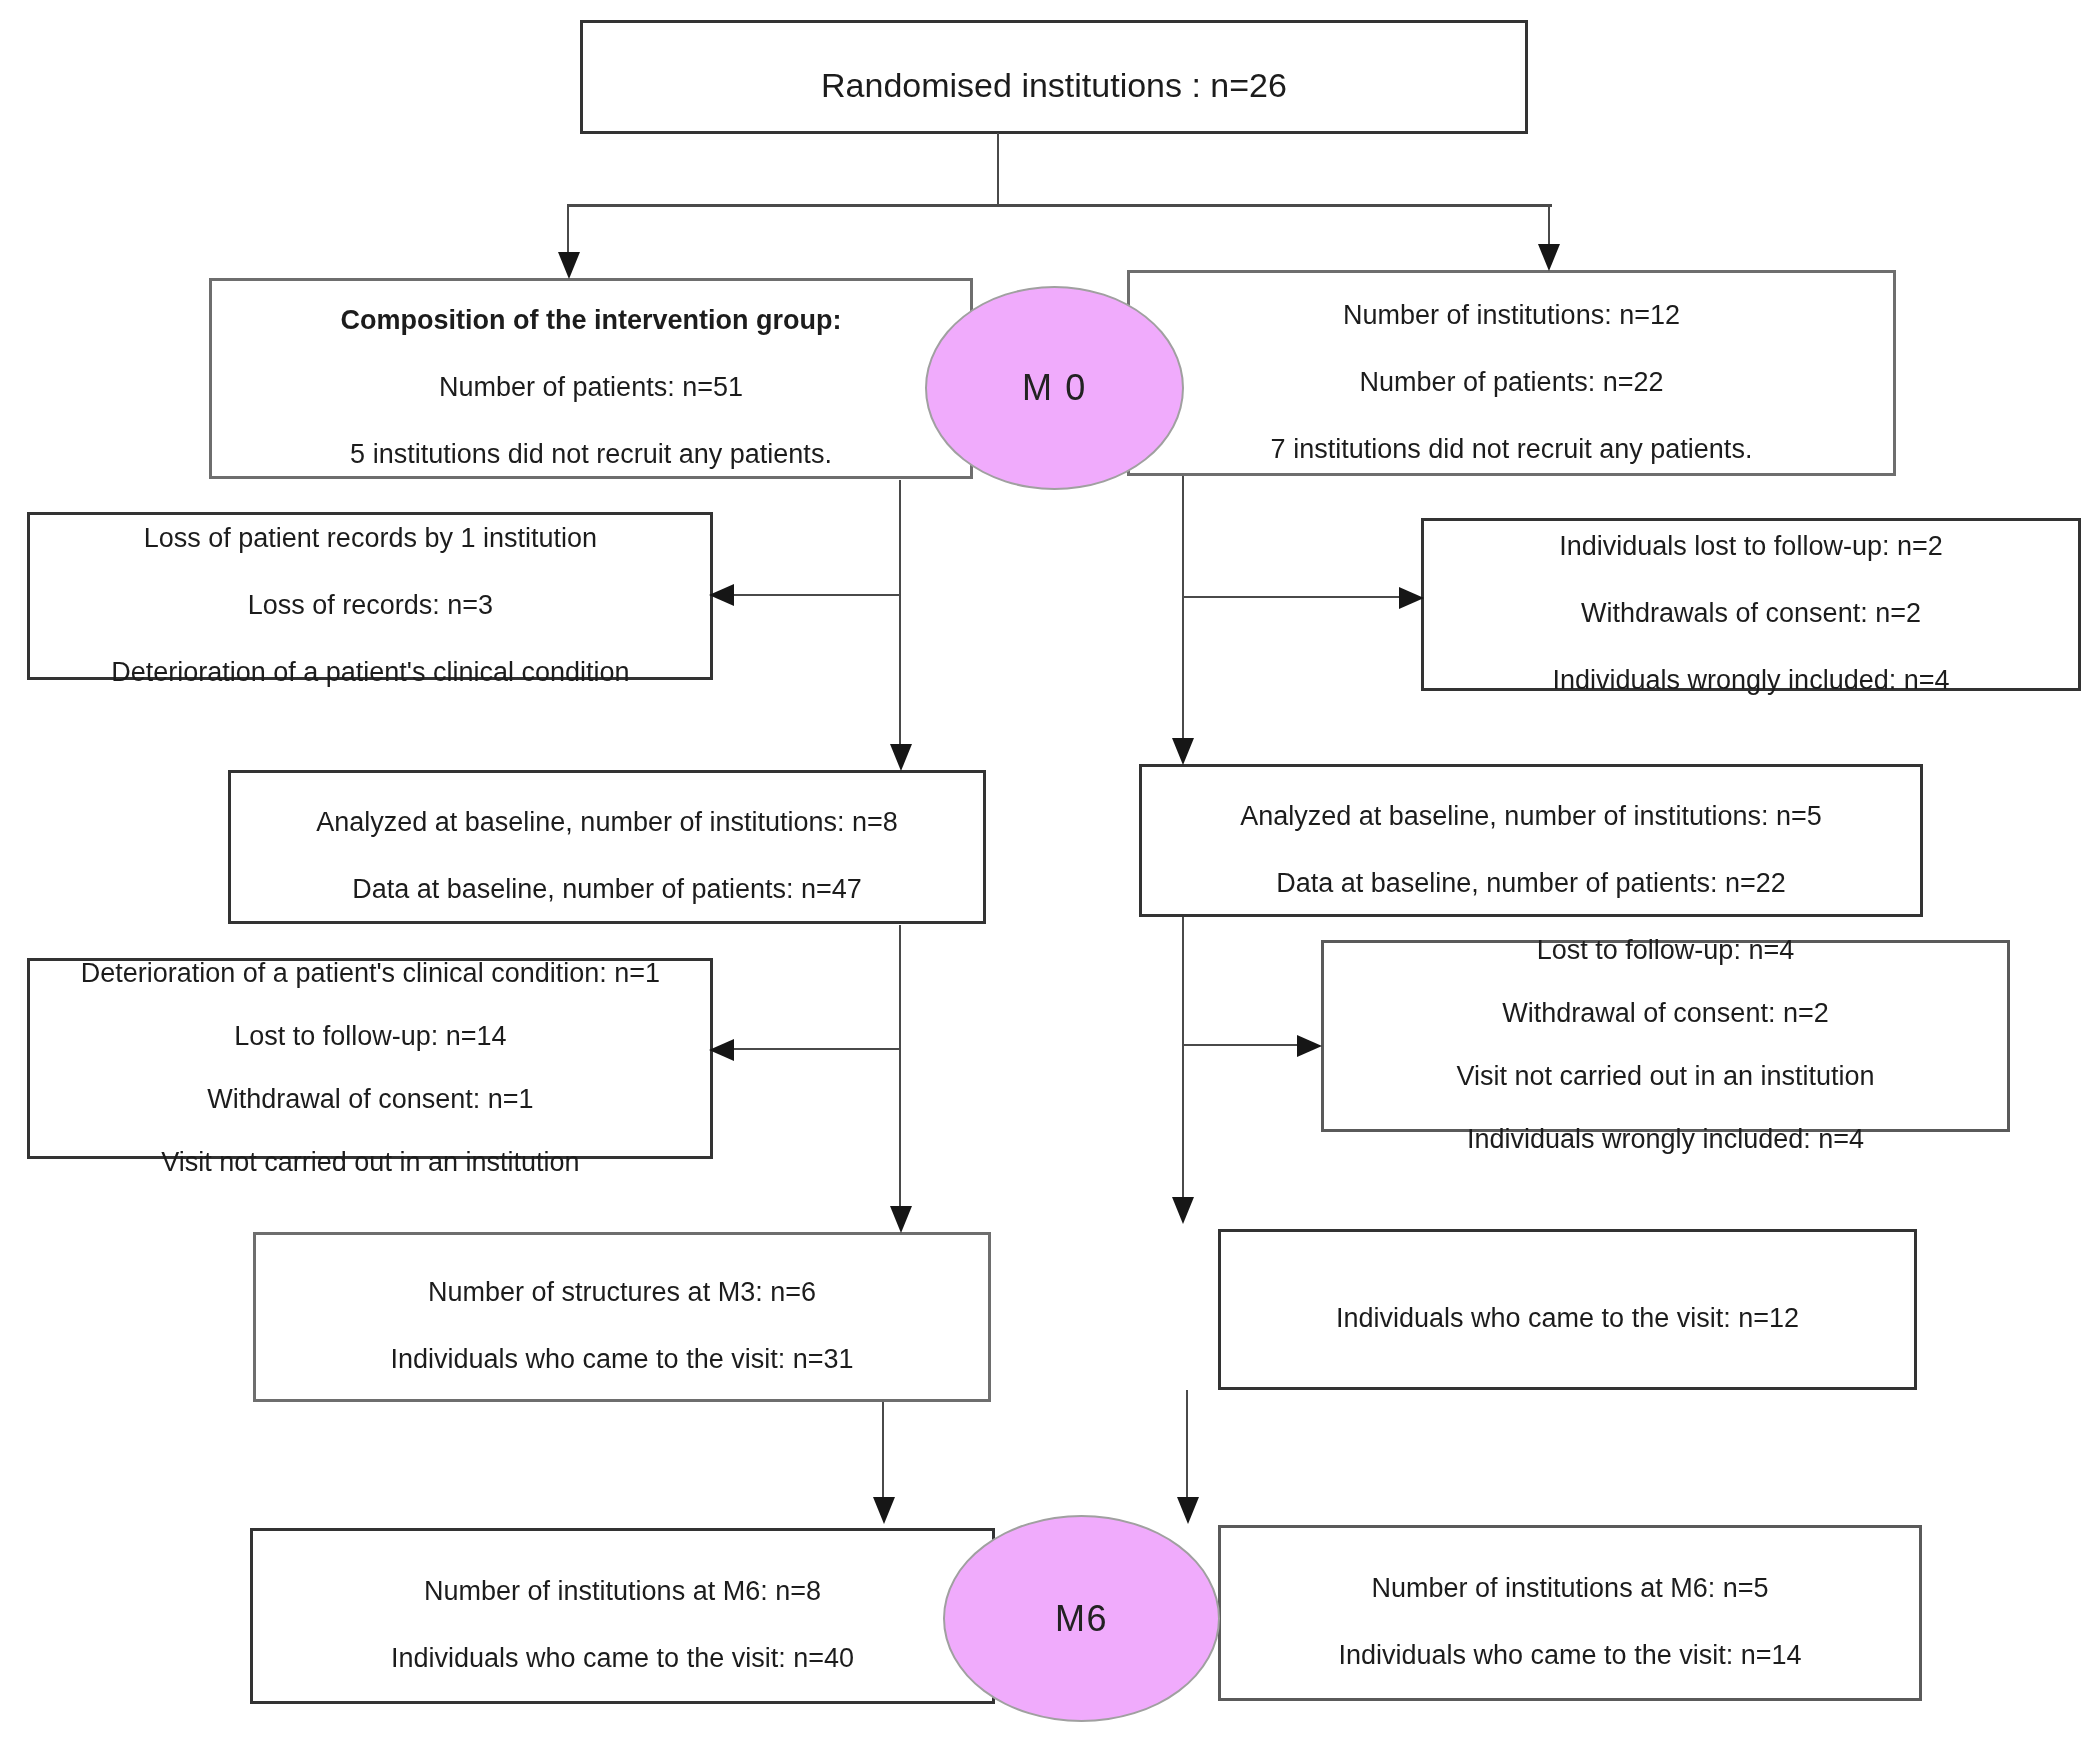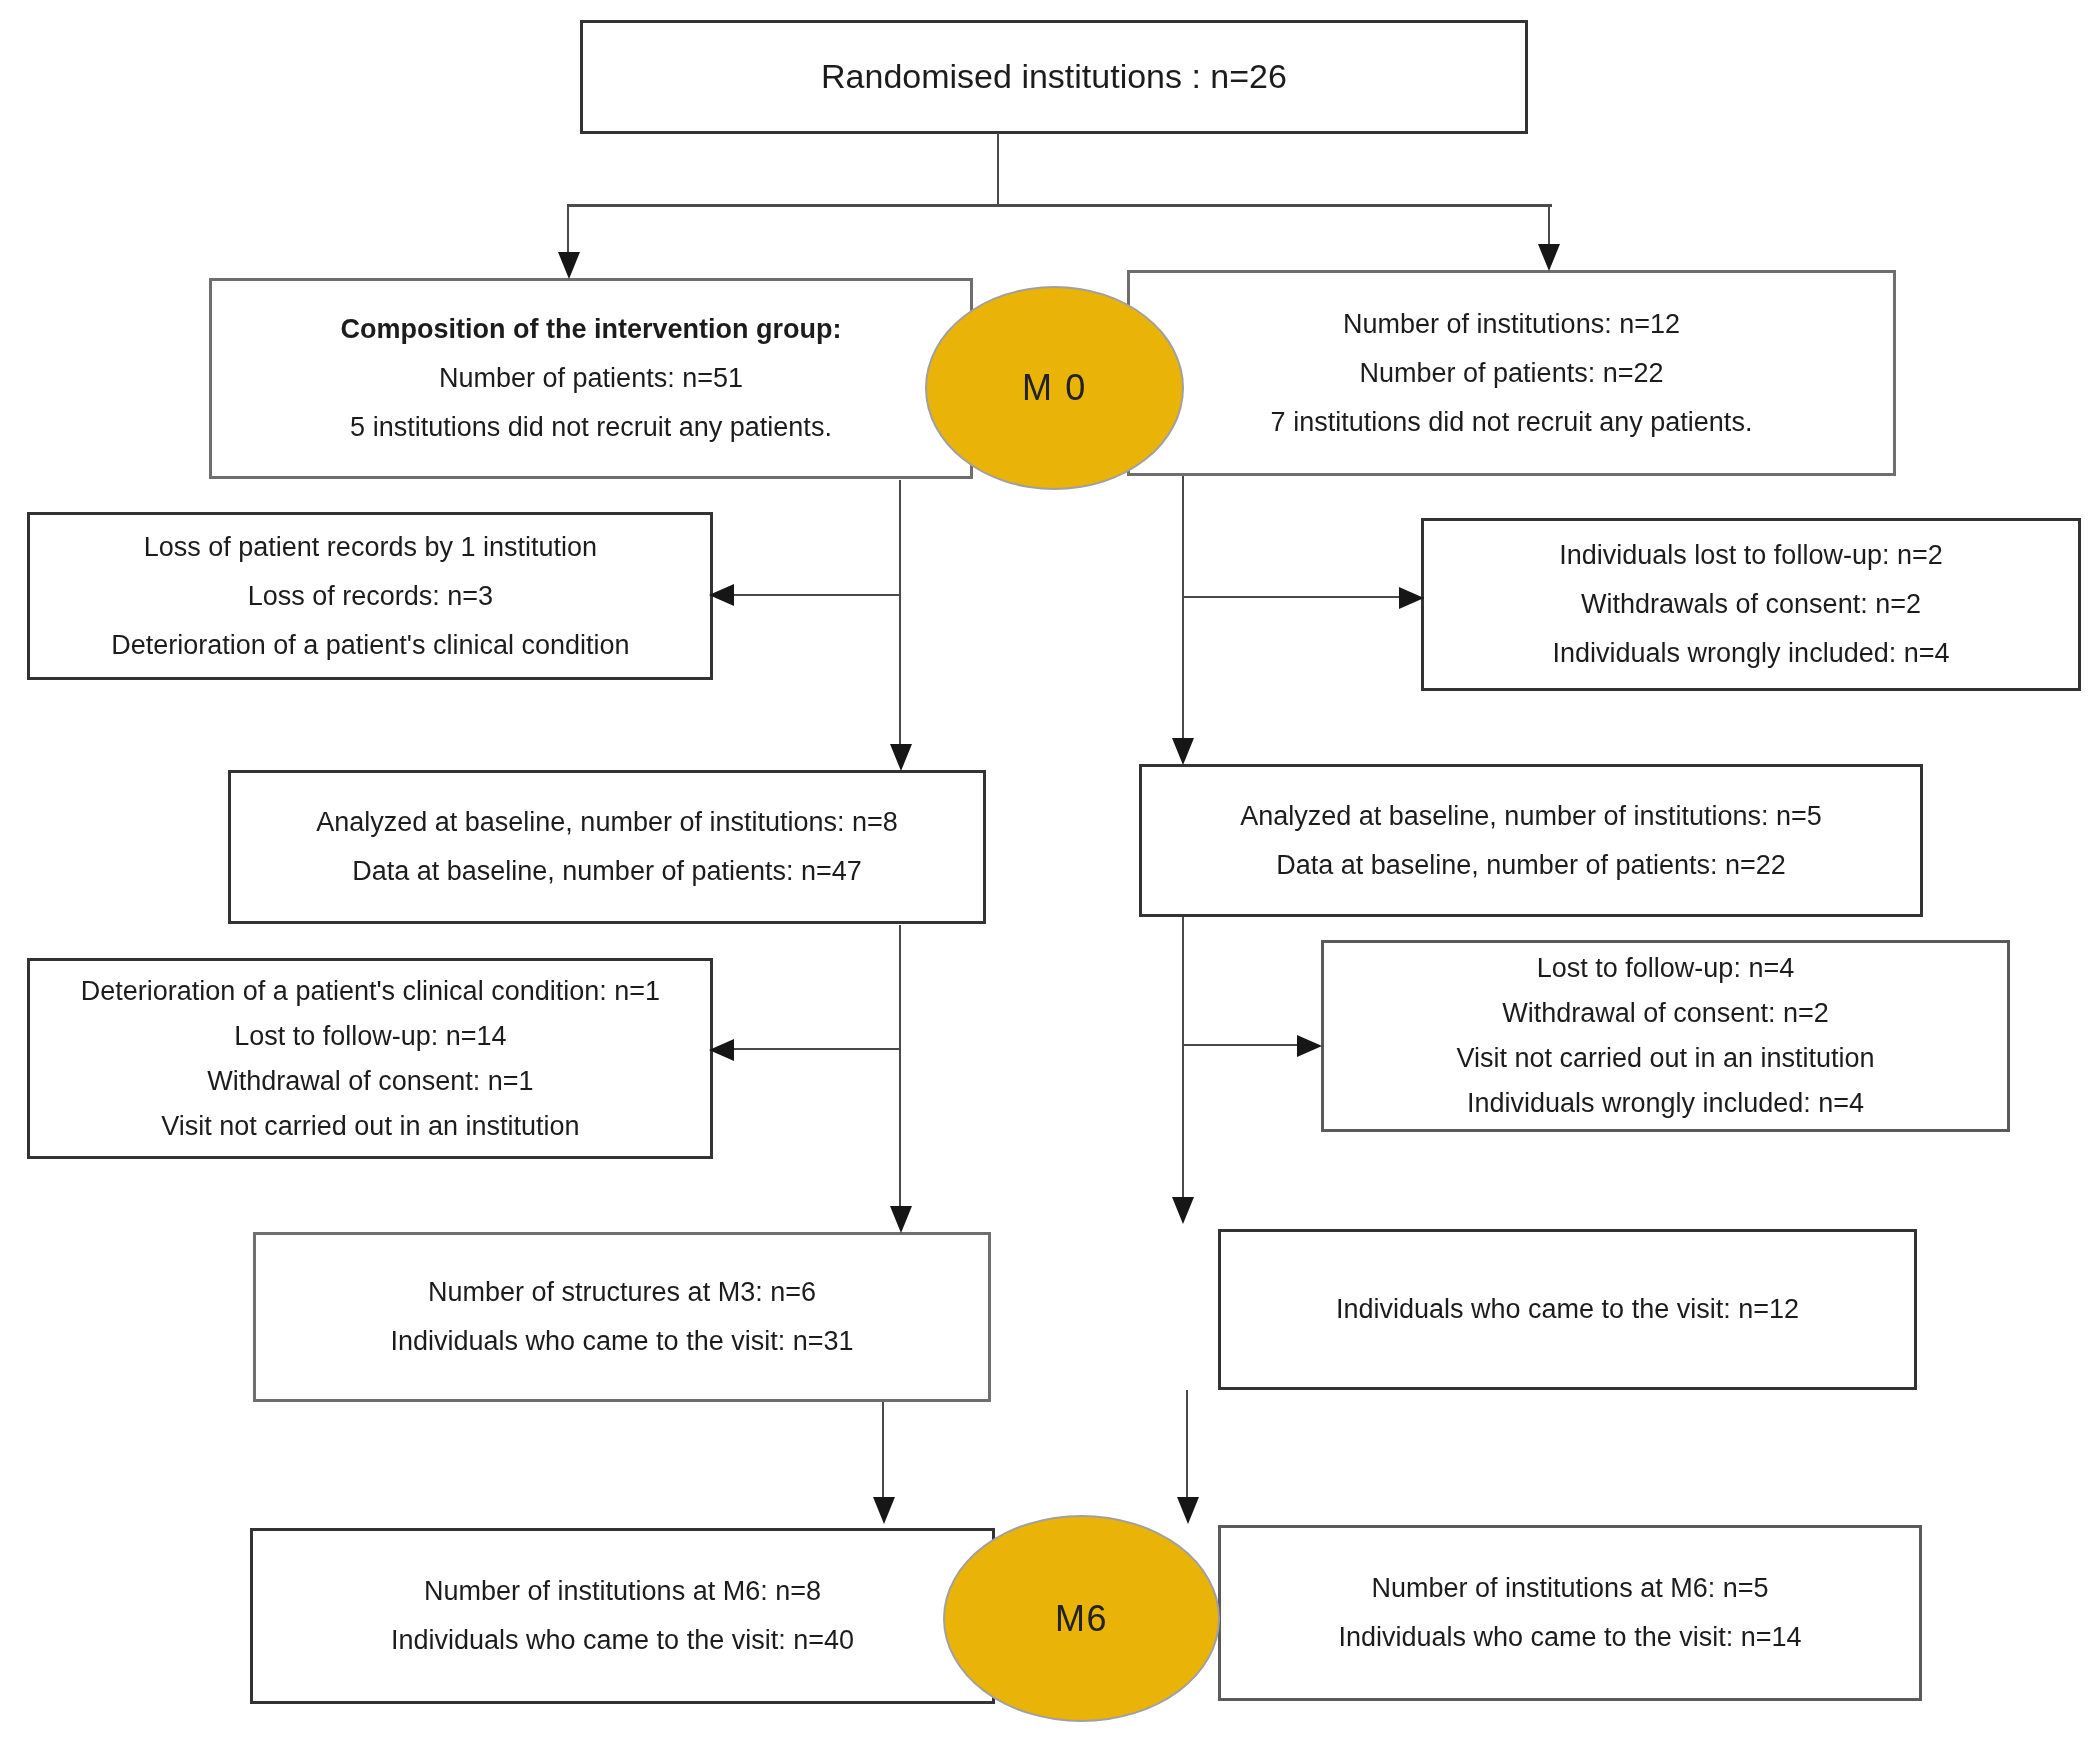--- a/index.html
+++ b/index.html
@@ -3,25 +3,25 @@
 <meta charset="utf-8">
 <style>
   html,body{margin:0;padding:0;background:#ffffff;}
   #canvas{position:relative;width:2097px;height:1742px;background:#ffffff;overflow:hidden;
           font-family:"Liberation Sans", sans-serif;color:#1c1c1c;}
   .box{position:absolute;background:#ffffff;box-sizing:border-box;z-index:1;
        display:flex;flex-direction:column;justify-content:center;align-items:center;text-align:center;}
   .bd{border:3.1px solid #333333;}
   .bg{border:3.9px solid #6e6e6e;text-align:right;}
   .bm{border:3.1px solid #5a5a5a;}
-  .ln{font-size:27px;line-height:49px;white-space:nowrap;}
+  .ln{font-size:27px;line-height:49px;white-space:nowrap;margin-top:18px;}
   .tight .ln{line-height:45px;}
   .bold{font-weight:700;}
   .big{font-size:34px;line-height:39px;}
-  .ellipse{position:absolute;box-sizing:border-box;background:#eab308;border:2.4px solid #a0a0a0;
+  .ellipse{position:absolute;box-sizing:border-box;background:#f0abfc;border:2.4px solid #a0a0a0;
            border-radius:50%;z-index:2;display:flex;align-items:center;justify-content:center;}
   .eln{font-size:36px;letter-spacing:1.6px;color:#222222;}
   .v{position:absolute;width:2.4px;background:#4a4a4a;z-index:3;}
   .h{position:absolute;height:2.4px;background:#4a4a4a;z-index:3;}
   .hthick{height:3.1px;}
   .ad{position:absolute;width:0;height:0;border-left:11px solid transparent;
       border-right:11px solid transparent;border-top:27px solid #161616;z-index:3;}
   .al{position:absolute;width:0;height:0;border-top:11px solid transparent;
       border-bottom:11px solid transparent;border-right:25px solid #161616;z-index:3;}
   .ar{position:absolute;width:0;height:0;border-top:11px solid transparent;

